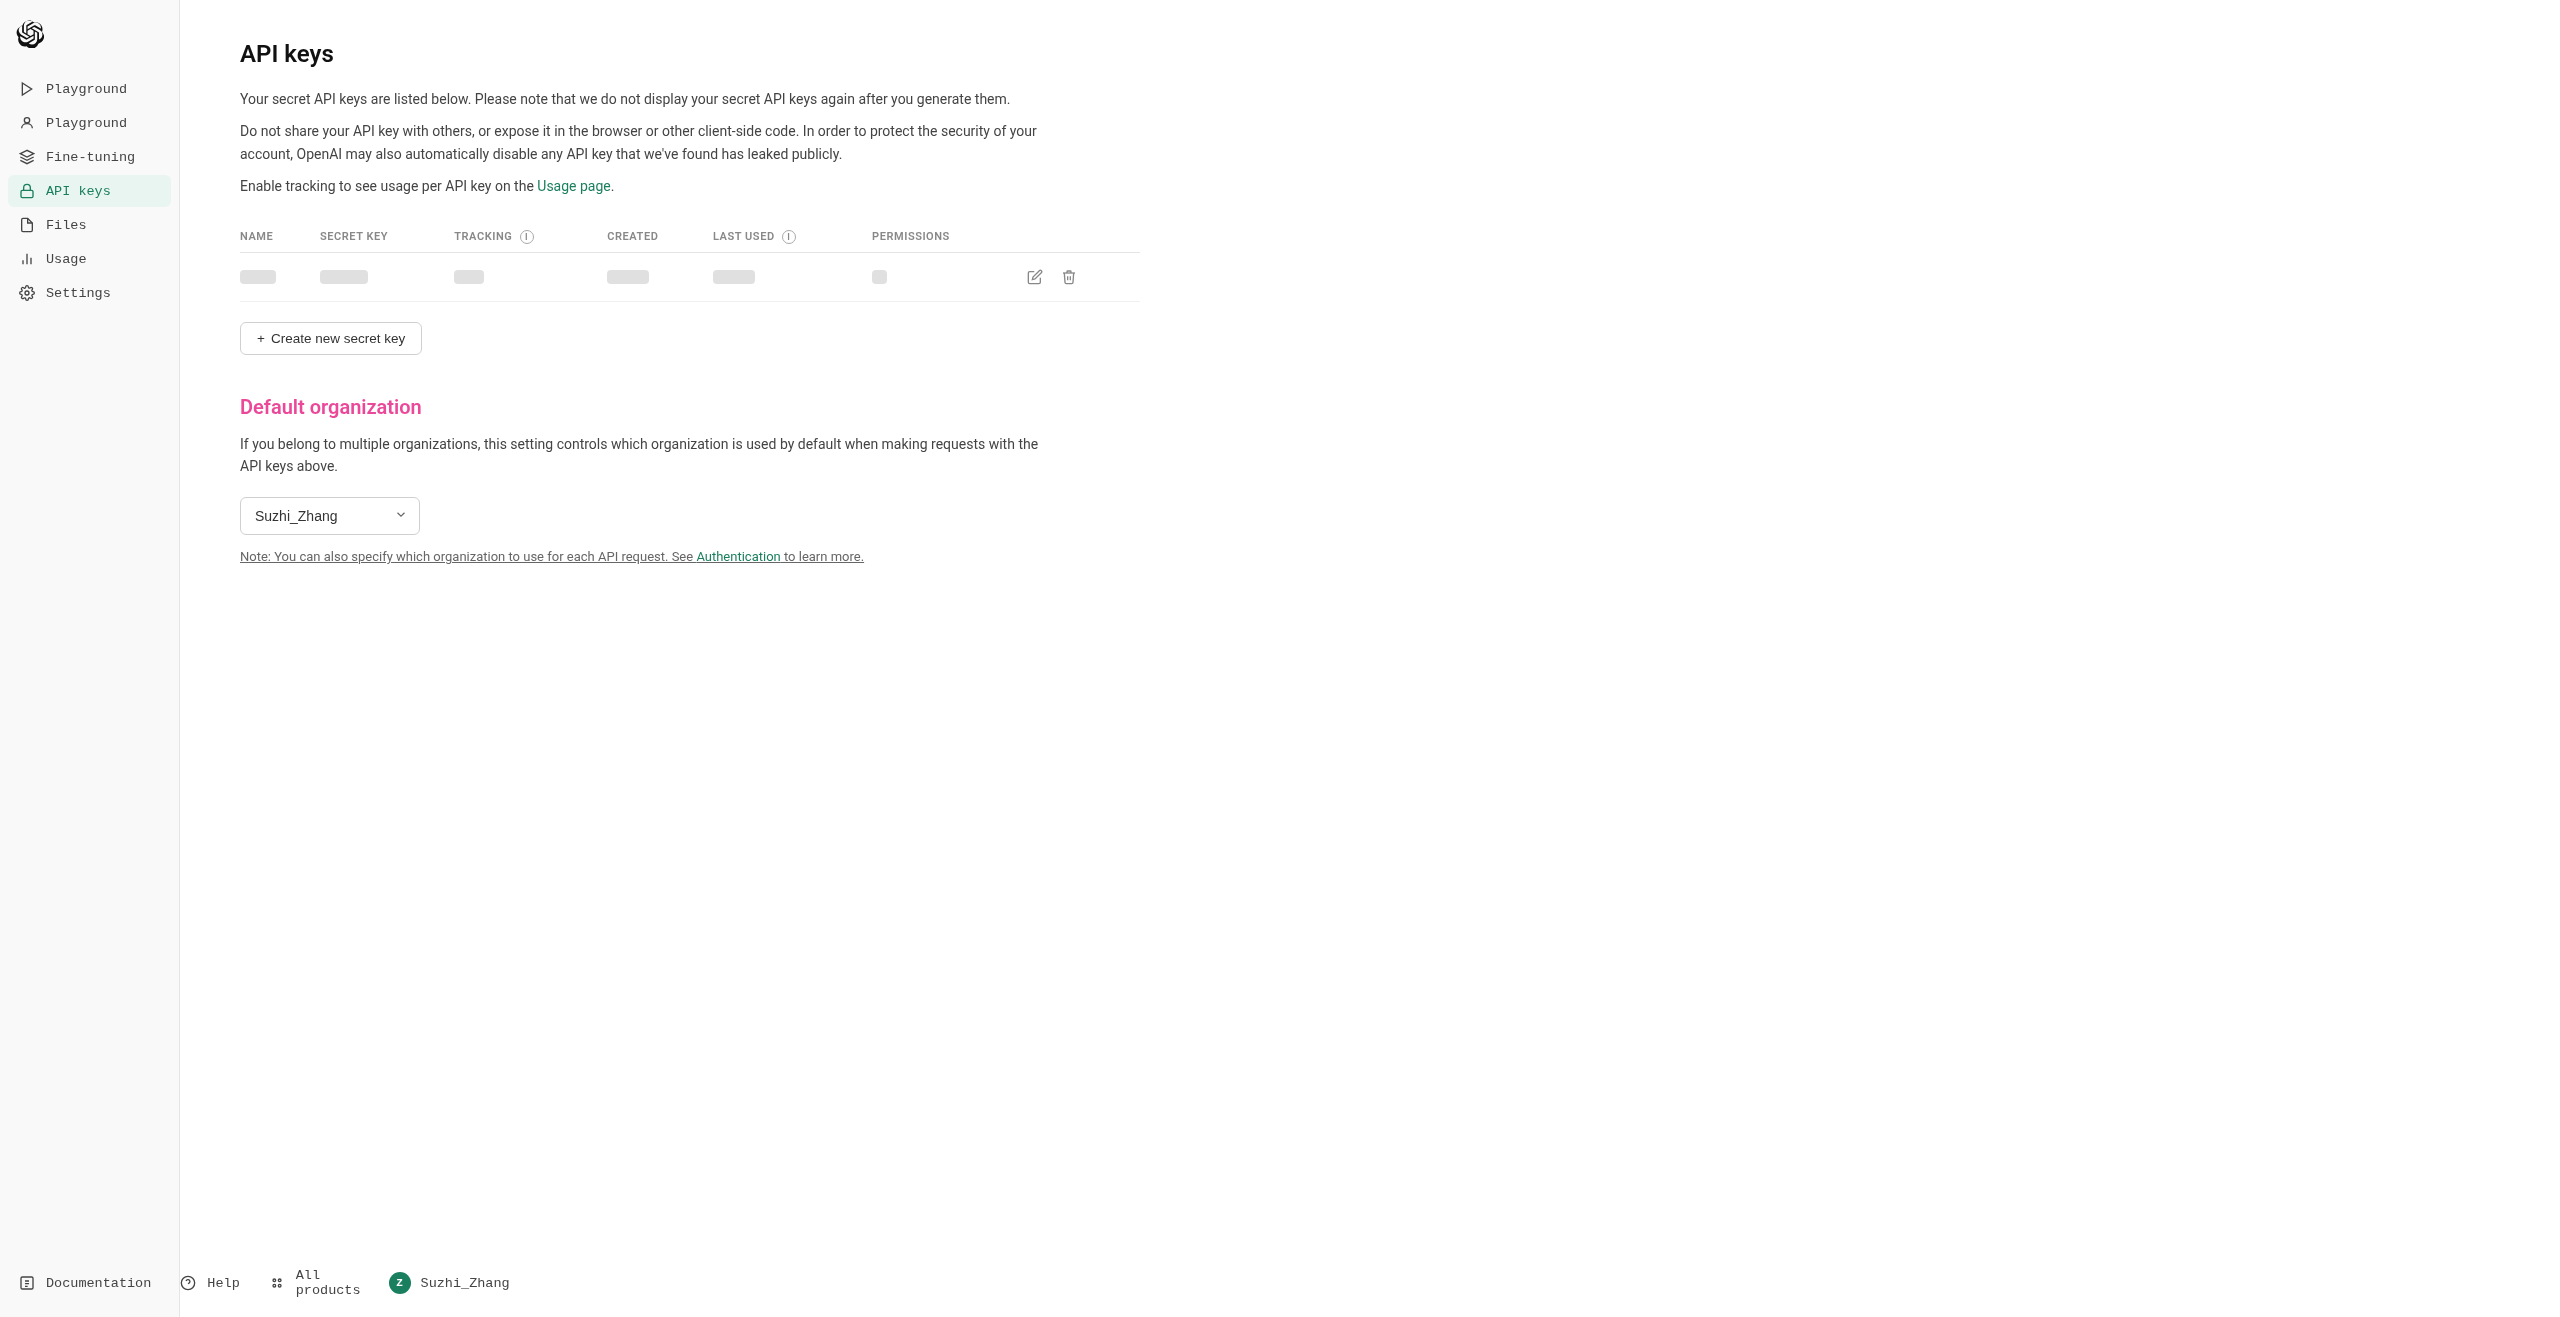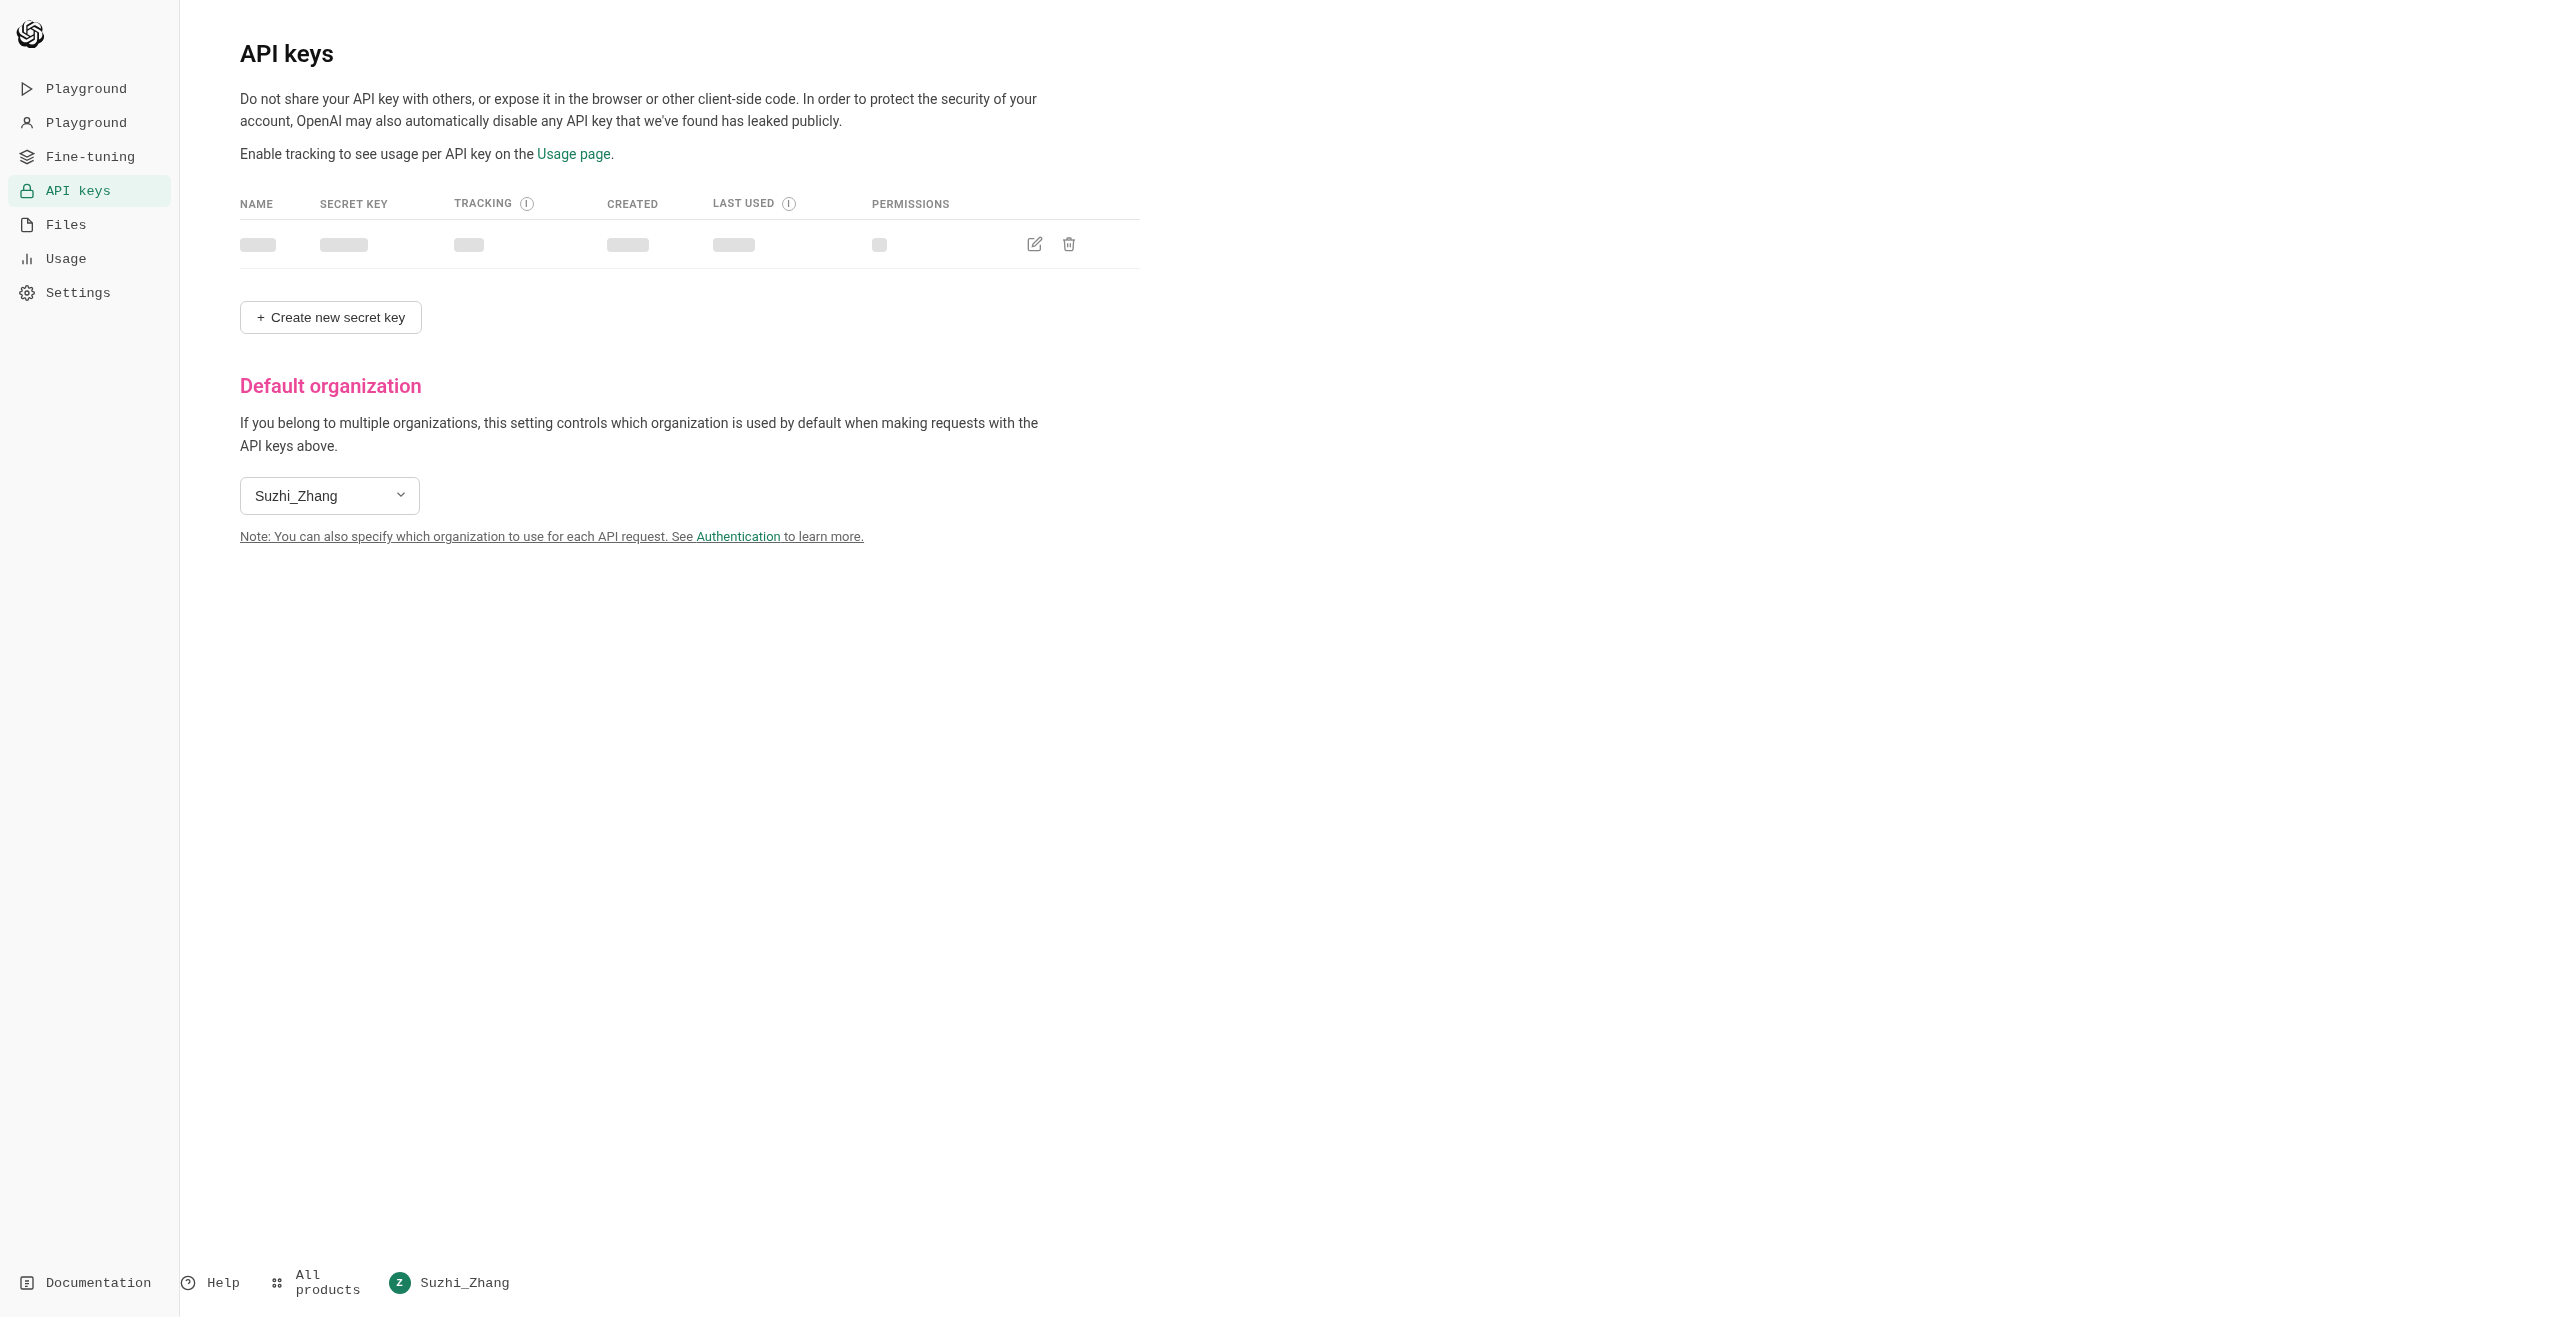--- a/index.html
+++ b/index.html
@@ -128,21 +128,21 @@
       text-decoration: none;
       text-align: right;
     }
 
     
     .api-table {
       width: 100%;
       max-width: 900px;
       border-collapse: collapse;
       margin-top: 24px;
-      margin-bottom: 32px;
+      margin-bottom: 20px;
     }
 
     .api-table th {
       text-align: left;
       font-size: 11px;
       font-weight: 600;
       color: #888;
       letter-spacing: 0.05em;
       text-transform: uppercase;
       padding: 8px 12px 8px 0;
@@ -385,20 +385,21 @@
     <div class="sidebar-user">
       <div class="user-avatar">Z</div>
       <span>Suzhi_Zhang</span>
     </div>
   </div>
 </aside>
 
 <main class="main">
   <h1 class="page-title">API keys</h1>
 
+  <p class="description">Your secret API keys are listed below. Please note that we do not display your secret API keys again after you generate them.</p>
   <p class="description">Do not share your API key with others, or expose it in the browser or other client-side code. In order to protect the security of your account, OpenAI may also automatically disable any API key that we've found has leaked publicly.</p>
   <p class="description">
     <span>Enable tracking to see usage per API key on the </span><a href="#">Usage page</a><span>.</span>
   </p>
 
   <table class="api-table">
     <thead>
       <tr>
         <th>
           <span>NAME</span>

